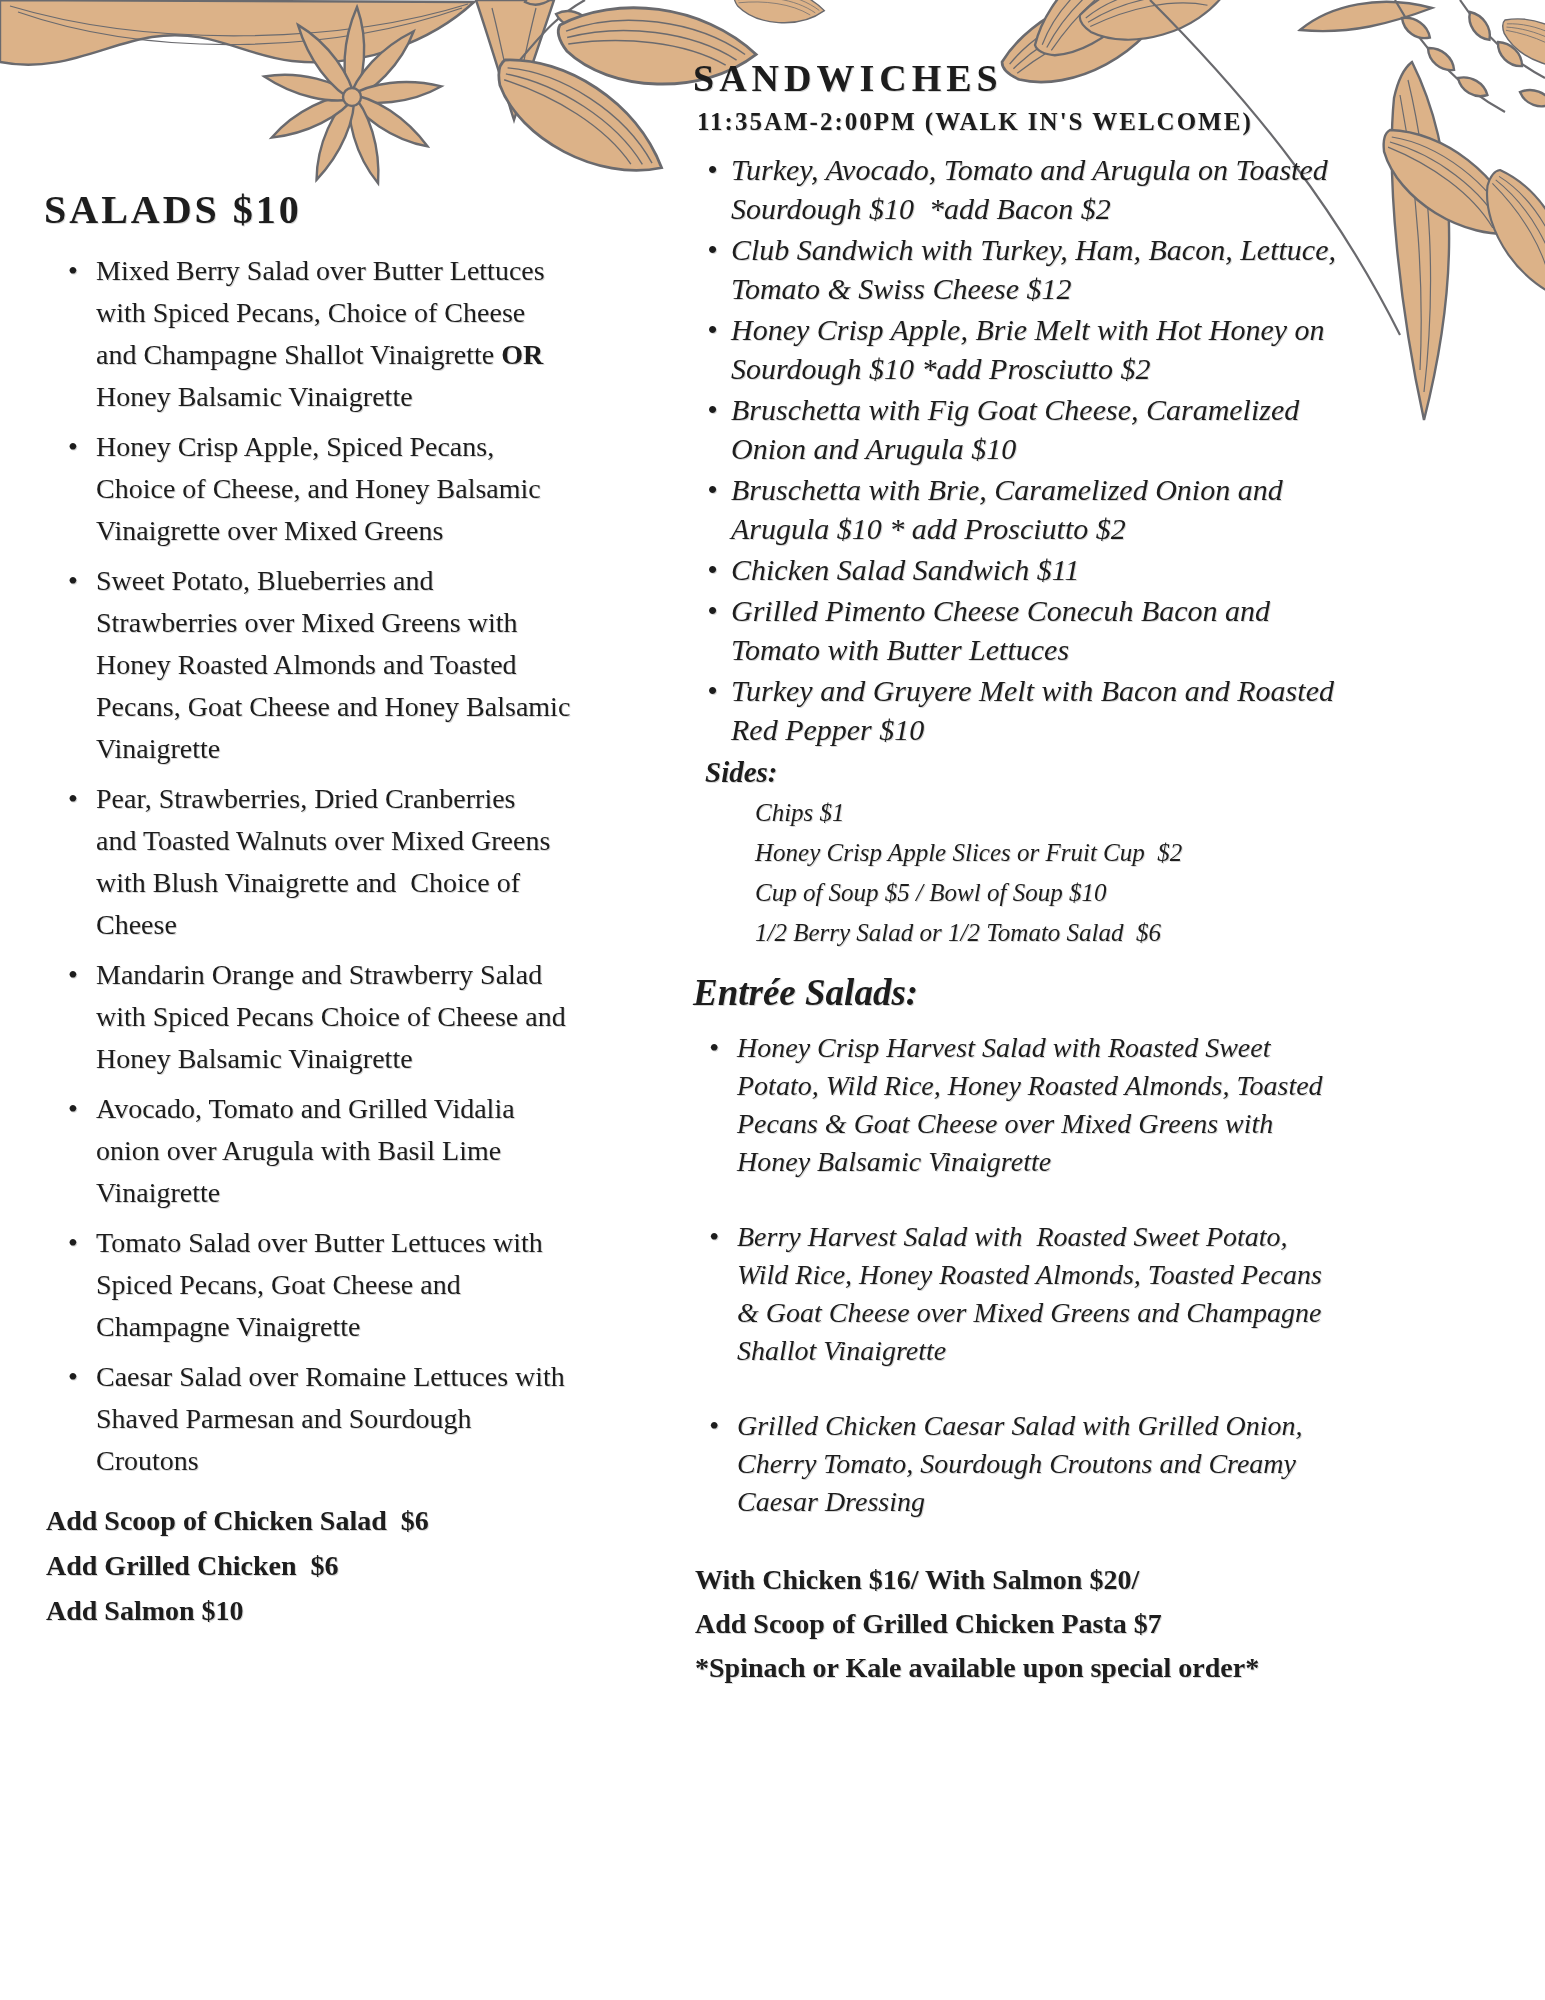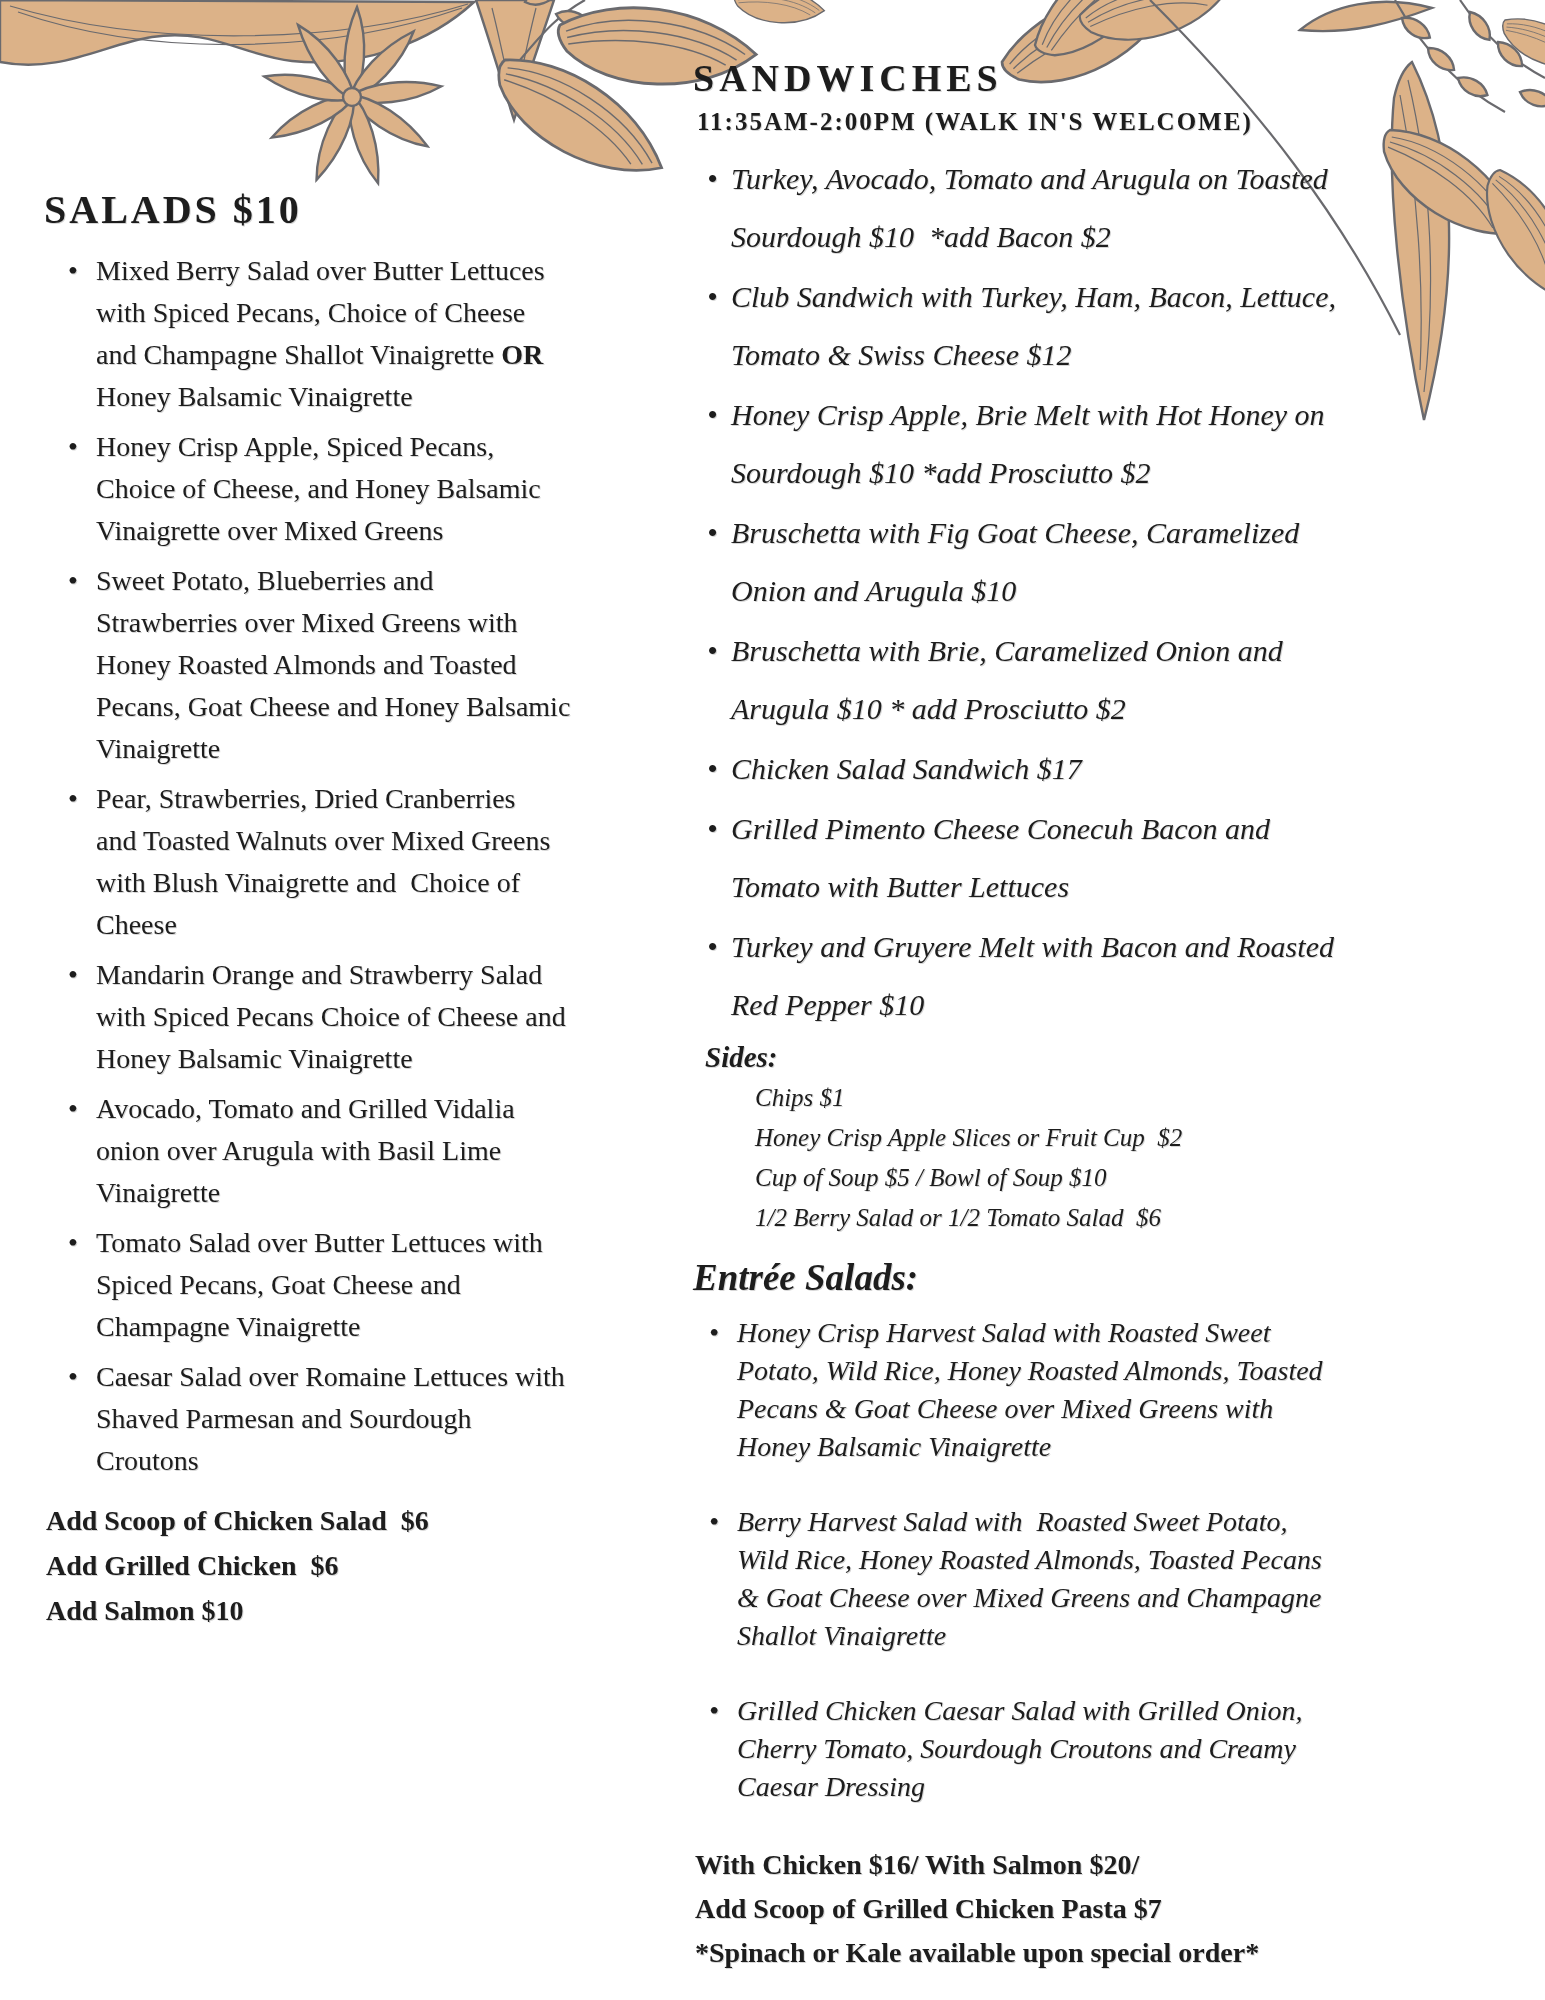--- a/index.html
+++ b/index.html
@@ -27,21 +27,21 @@
   ul.menu-list { list-style:none; margin:0; padding:0; }
   ul.menu-list li { position:relative; white-space:pre-wrap; }
   ul.menu-list li::before { content:"\2022"; position:absolute; left:2px; top:0; }
 
   #salads-list { margin:16px 0 0 22px; font-size:28px; line-height:42px; }
   #salads-list li { padding-left:30px; margin-bottom:8px; }
 
   .addons { margin:16px 0 0 2px; font-weight:bold; font-size:28px;
             line-height:45px; white-space:pre-wrap; }
 
-  #sandwich-list { margin:14px 0 0 12px; font-size:30px; line-height:58px;
+  #sandwich-list { margin:14px 0 0 12px; font-size:30px; line-height:39px;
                    font-style:italic; }
   #sandwich-list li { padding-left:26px; margin-bottom:2px; }
 
   .sides-label { font-style:italic; font-weight:bold; font-size:29px;
                  line-height:42px; margin:2px 0 0 12px; }
   .sides-list  { margin:0 0 0 62px; font-style:italic; font-size:25px;
                  line-height:40px; white-space:pre-wrap; }
 
   .entree-title { font-style:italic; font-weight:bold; font-size:37px;
                   line-height:52px; margin:14px 0 8px 0; }
@@ -166,21 +166,21 @@
       <li><span>Turkey, Avocado, Tomato and Arugula on Toasted
 Sourdough $10  *add Bacon $2</span></li>
       <li><span>Club Sandwich with Turkey, Ham, Bacon, Lettuce,
 Tomato &amp; Swiss Cheese $12</span></li>
       <li><span>Honey Crisp Apple, Brie Melt with Hot Honey on
 Sourdough $10 *add Prosciutto $2</span></li>
       <li><span>Bruschetta with Fig Goat Cheese, Caramelized
 Onion and Arugula $10</span></li>
       <li><span>Bruschetta with Brie, Caramelized Onion and
 Arugula $10 * add Prosciutto $2</span></li>
-      <li><span>Chicken Salad Sandwich $17</span></li>
+      <li><span>Chicken Salad Sandwich $11</span></li>
       <li><span>Grilled Pimento Cheese Conecuh Bacon and
 Tomato with Butter Lettuces</span></li>
       <li><span>Turkey and Gruyere Melt with Bacon and Roasted
 Red Pepper $10</span></li>
     </ul>
   <div class="sides-label">Sides:</div>
   <div class="sides-list"><div><span>Chips $1</span></div><div><span>Honey Crisp Apple Slices or Fruit Cup  $2</span></div><div><span>Cup of Soup $5 / Bowl of Soup $10</span></div><div><span>1/2 Berry Salad or 1/2 Tomato Salad  $6</span></div></div>
   <div class="entree-title">Entrée Salads:</div>
   <ul id="entree-list" class="menu-list">
       <li><span>Honey Crisp Harvest Salad with Roasted Sweet

